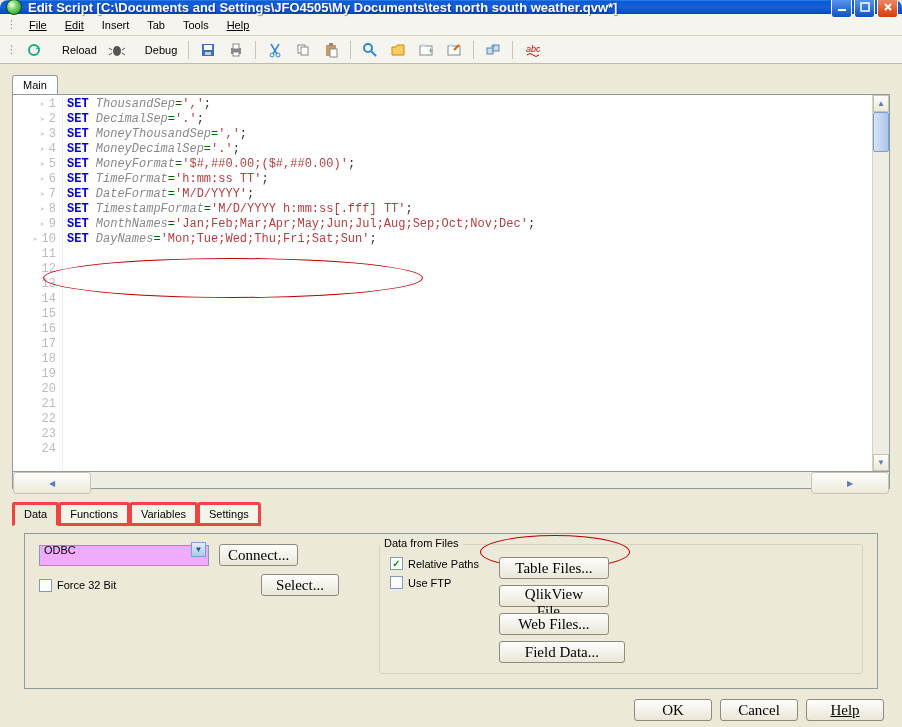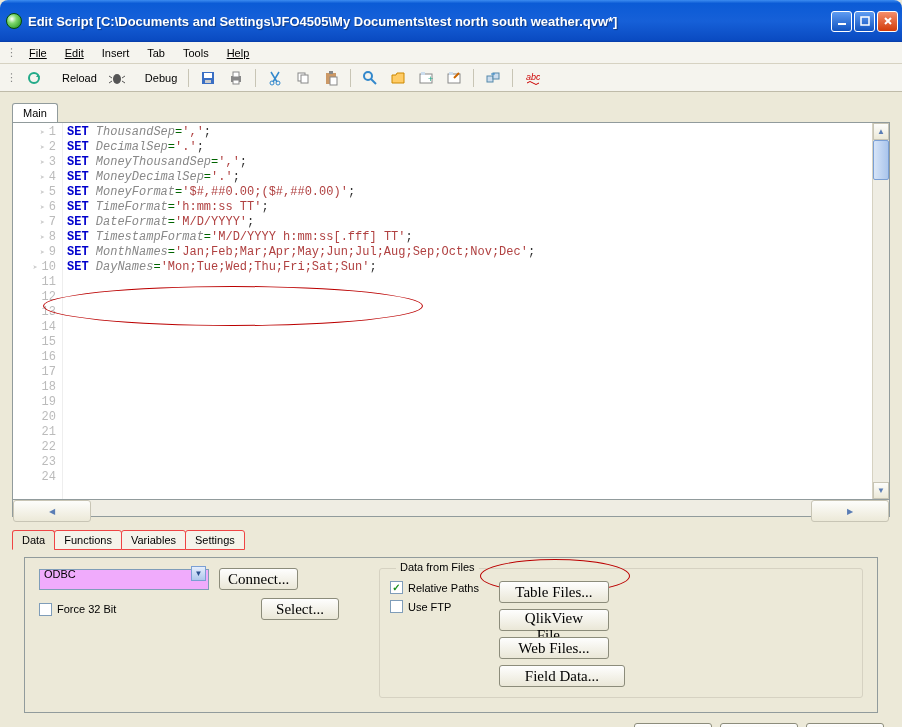--- a/index.html
+++ b/index.html
@@ -5,21 +5,21 @@
   * { box-sizing: border-box; margin: 0; padding: 0; }
   body {
     font-family: Tahoma, sans-serif;
     font-size: 11px;
     background: #ece9d8;
     width: 902px;
     height: 727px;
     overflow: hidden;
   }
   .titlebar {
-    height: 42px;
+    height: 14px;
     background: linear-gradient(to bottom, #3c8cf0 0%, #0b5bd6 8%, #1660d8 50%, #0a4bc2 95%, #063aa5 100%);
     display: flex;
     align-items: center;
     padding: 0 4px 0 6px;
     color: white;
     border-radius: 8px 8px 0 0;
   }
   .titlebar .appicon {
     width: 16px; height: 16px;
     border-radius: 50%;
@@ -158,21 +158,21 @@
     border: 1px solid #919b9c;
     background: #ece9d8;
   }
   .bottom-tabs {
     display: flex;
     position: relative;
     top: -1px;
   }
   .bottom-tabs .btab {
     padding: 3px 9px;
-    border: 1px solid #ef4444;
+    border: 3px solid #ef4444;
     background: #f5f3ea;
     border-radius: 3px 3px 0 0;
     margin-right: -1px;
     cursor: pointer;
   }
   .bottom-tabs .btab.active {
     background: #ece9d8;
     border-bottom: 1px solid #ece9d8;
   }
   .bottom-content {
@@ -181,21 +181,21 @@
     gap: 40px;
   }
   .fieldset {
     border: 1px solid #d6d2c2;
     padding: 12px 10px 10px 10px;
     position: relative;
     border-radius: 3px;
   }
   .fieldset .legend {
     position: absolute;
-    top: -8px; left: 16px;
+    top: -8px; left: 0;
     background: #ece9d8;
     padding: 0 4px;
   }
   .db-group { width: 300px; border: none; padding: 0; position:relative;}
   .db-group .legend { position: static; background: none; padding: 0; margin-bottom: 4px; display:block;}
   .row { display: flex; align-items: center; gap: 10px; margin-bottom: 8px; }
   .combo {
     width: 170px; height: 21px;
     border: 1px solid #7f9db9;
     background: #f0abfc;

